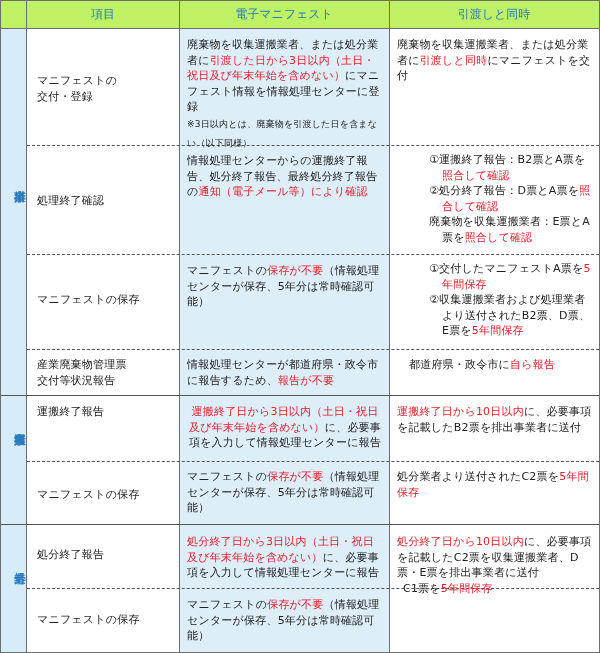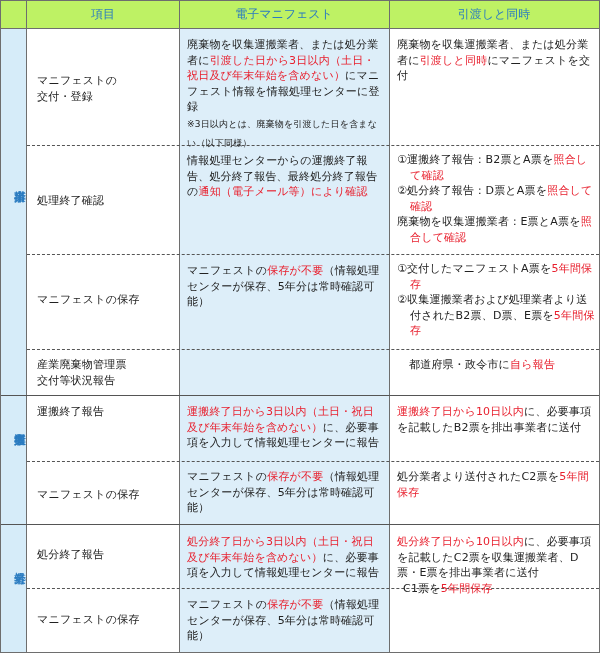--- a/index.html
+++ b/index.html
@@ -15,21 +15,21 @@
   .grp span { position:absolute; left:0; width:25px; text-align:center; color:#2a7bc0; font-size:12px; line-height:13px; writing-mode:vertical-rl; text-orientation:upright; }
   .grpsep { position:absolute; left:0; width:598px; height:1px; background:#555; }
   .elec-bg { position:absolute; left:178px; width:210px; background:#ddeef9; }
   .dash { position:absolute; left:26px; width:572px; height:0; border-top:1px dashed #555; }
   .cell { position:absolute; font-size:11px; line-height:15.5px; color:#222; letter-spacing:0.2px; }
   .item { left:36px; width:136px; }
   .ec { left:186px; width:196px; }
   .pc { left:396px; width:198px; }
   .red { color:#e8202e; }
   .note { font-size:9px; line-height:19px; display:block; }
-  .li { display:block; padding-left:13px; text-indent:-13px; }
+  .li { display:block; padding-left:13px; text-indent:-13px;margin-left:32px; }
 </style>
 </head>
 <body>
 
 <div class="tbl">
 
   <div class="elec-bg" style="top:28px;height:623px;"></div>
 
   <div class="hdr">
     <div style="left:26px;width:152px;">項目</div>
@@ -92,28 +92,31 @@
   </div>
   <div class="cell pc" style="top:260px;">
     <span class="li"><span>①交付したマニフェストA票を</span><span class="red">5年間保存</span></span>
     <span class="li"><span>②収集運搬業者および処理業者より送付されたB2票、D票、E票を</span><span class="red">5年間保存</span></span>
   </div>
 
   <div class="cell item" style="top:356px;">
     <span style="display:block">産業廃棄物管理票</span>
     <span style="display:block">交付等状況報告</span>
   </div>
+  <div class="cell ec" style="top:356px;">
+    <span>情報処理センターが都道府県・政令市に報告するため、</span><span class="red">報告が不要</span>
+  </div>
   <div class="cell pc" style="top:356px;padding-left:12px;width:186px;">
     <span>都道府県・政令市に</span><span class="red">自ら報告</span>
   </div>
 
   <div class="cell item" style="top:403px;">
     <span>運搬終了報告</span>
   </div>
-  <div class="cell ec" style="top:403px;">
+  <div class="cell ec" style="top:403px;text-align:center;">
     <span class="red">運搬終了日から3日以内（土日・祝日及び年末年始を含めない）</span><span>に、必要事項を入力して情報処理センターに報告</span>
   </div>
   <div class="cell pc" style="top:403px;">
     <span class="red">運搬終了日から10日以内</span><span>に、必要事項を記載したB2票を排出事業者に送付</span>
   </div>
 
   <div class="cell item" style="top:486px;">
     <span>マニフェストの保存</span>
   </div>
   <div class="cell ec" style="top:468px;">

